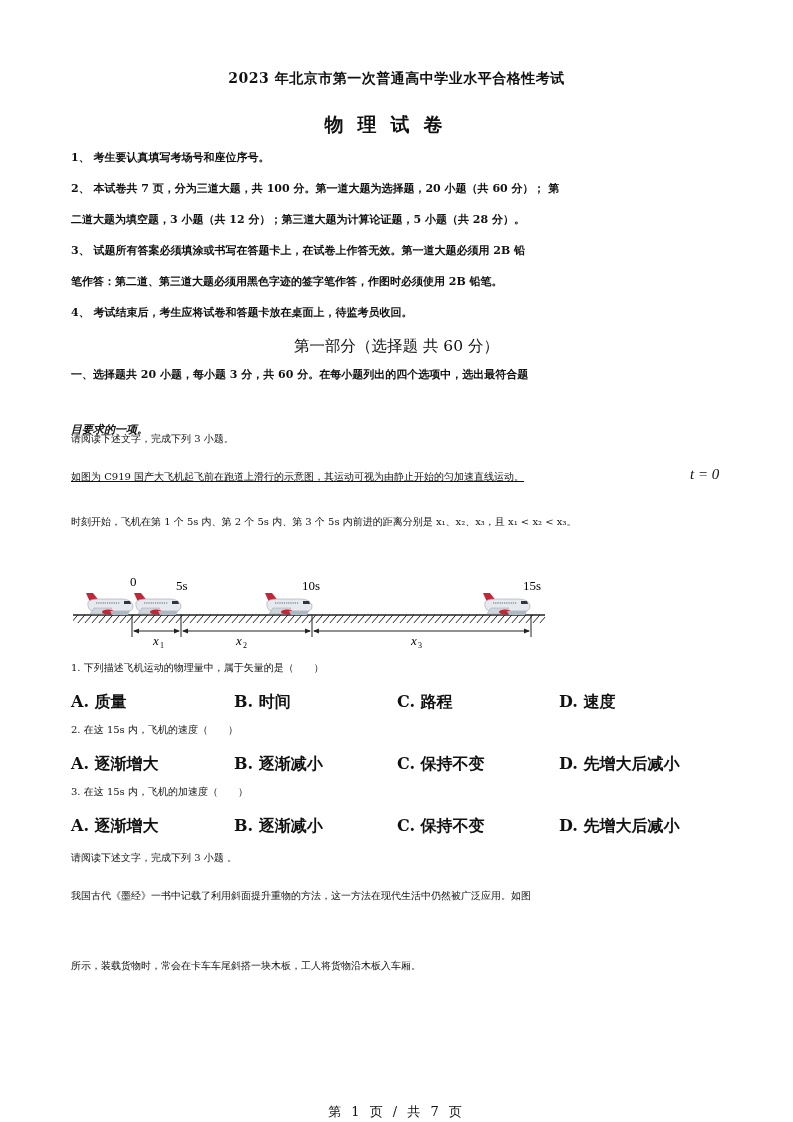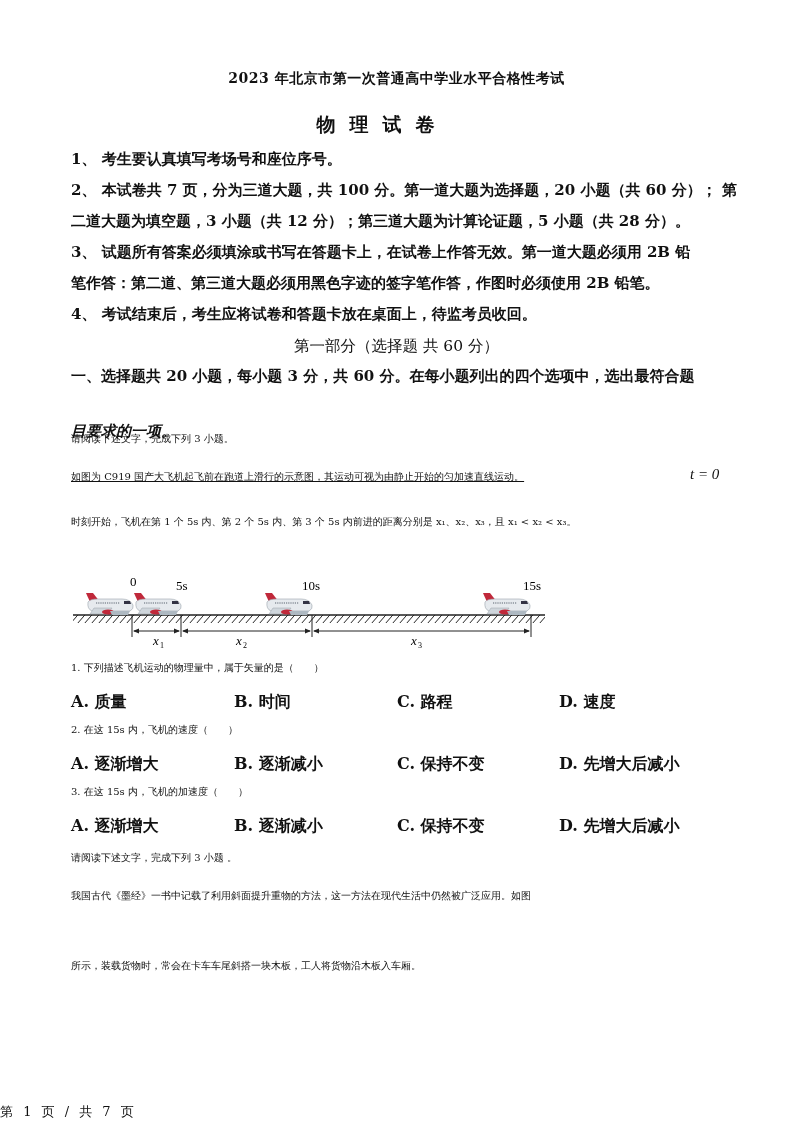--- a/index.html
+++ b/index.html
@@ -1,32 +1,32 @@
 <!DOCTYPE html>
 <html><head>
 <meta charset="utf-8">
 <style>
   html, body { margin: 0; padding: 0; background: #ffffff; }
   body { width: 793px; height: 1122px; position: relative; overflow: hidden;
          font-family: "DejaVu Serif", "Liberation Serif", serif; color: #111; }
   .abs { position: absolute; white-space: nowrap; }
   .title { font-weight: bold; font-size: 14px; letter-spacing: 0.5px; }
   .subtitle { font-weight: bold; font-size: 19px; letter-spacing: 14px; }
-  .bold { font-weight: bold; font-size: 15px; }
+  .bold { font-weight: bold; font-size: 11px; }
   .norm { font-size: 10px; }
   .opt { font-size: 16px; font-weight: bold; }
   .italic { font-style: italic; font-family: "Liberation Serif", serif; }
   .footer { font-size: 13px; letter-spacing: 3px; }
   svg text { font-family: "Liberation Serif", serif; }
 </style>
 </head>
 <body>
 
 <div class="abs title" style="left:0;width:793px;text-align:center;top:70px;">2023 年北京市第一次普通高中学业水平合格性考试</div>
-<div class="abs subtitle" style="left:0;width:751px;text-align:center;top:112px;padding-left:14px;box-sizing:border-box;">物理试卷</div>
+<div class="abs subtitle" style="left:8px;width:751px;text-align:center;top:112px;padding-left:14px;box-sizing:border-box;">物理试卷</div>
 
 <div class="abs bold" style="left:71px;top:150px;">1、 考生要认真填写考场号和座位序号。</div>
 <div class="abs bold" style="left:71px;top:181px;">2、 本试卷共 7 页，分为三道大题，共 100 分。第一道大题为选择题，20 小题（共 60 分）； 第</div>
 <div class="abs bold" style="left:71px;top:212px;">二道大题为填空题，3 小题（共 12 分）；第三道大题为计算论证题，5 小题（共 28 分）。</div>
 <div class="abs bold" style="left:71px;top:243px;">3、 试题所有答案必须填涂或书写在答题卡上，在试卷上作答无效。第一道大题必须用 2B 铅</div>
 <div class="abs bold" style="left:71px;top:274px;">笔作答：第二道、第三道大题必须用黑色字迹的签字笔作答，作图时必须使用 2B 铅笔。</div>
 <div class="abs bold" style="left:71px;top:305px;">4、 考试结束后，考生应将试卷和答题卡放在桌面上，待监考员收回。</div>
 
 <div class="abs bold" style="left:0;width:793px;text-align:center;top:336px;font-weight:normal;font-size:15.5px;">第一部分（选择题 共 60 分）</div>
 <div class="abs bold" style="left:71px;top:367px;">一、选择题共 20 小题，每小题 3 分，共 60 分。在每小题列出的四个选项中，选出最符合题</div>
@@ -118,13 +118,13 @@
 <div class="abs opt" style="left:71px;top:816px;">A. 逐渐增大</div>
 <div class="abs opt" style="left:234px;top:816px;">B. 逐渐减小</div>
 <div class="abs opt" style="left:397px;top:816px;">C. 保持不变</div>
 <div class="abs opt" style="left:559px;top:816px;">D. 先增大后减小</div>
 
 <div class="abs norm" style="left:71px;top:851px;">请阅读下述文字，完成下列 3 小题 。</div>
 
 <div class="abs norm" style="left:71px;top:889px;">我国古代《墨经》一书中记载了利用斜面提升重物的方法，这一方法在现代生活中仍然被广泛应用。如图</div>
 <div class="abs norm" style="left:71px;top:959px;">所示，装载货物时，常会在卡车车尾斜搭一块木板，工人将货物沿木板入车厢。</div>
 
-<div class="abs footer" style="left:0;width:793px;top:1103px;">第 1 页 / 共 7 页</div>
+<div class="abs footer" style="left:0;width:793px;text-align:center;top:1103px;">第 1 页 / 共 7 页</div>
 
 </body></html>

